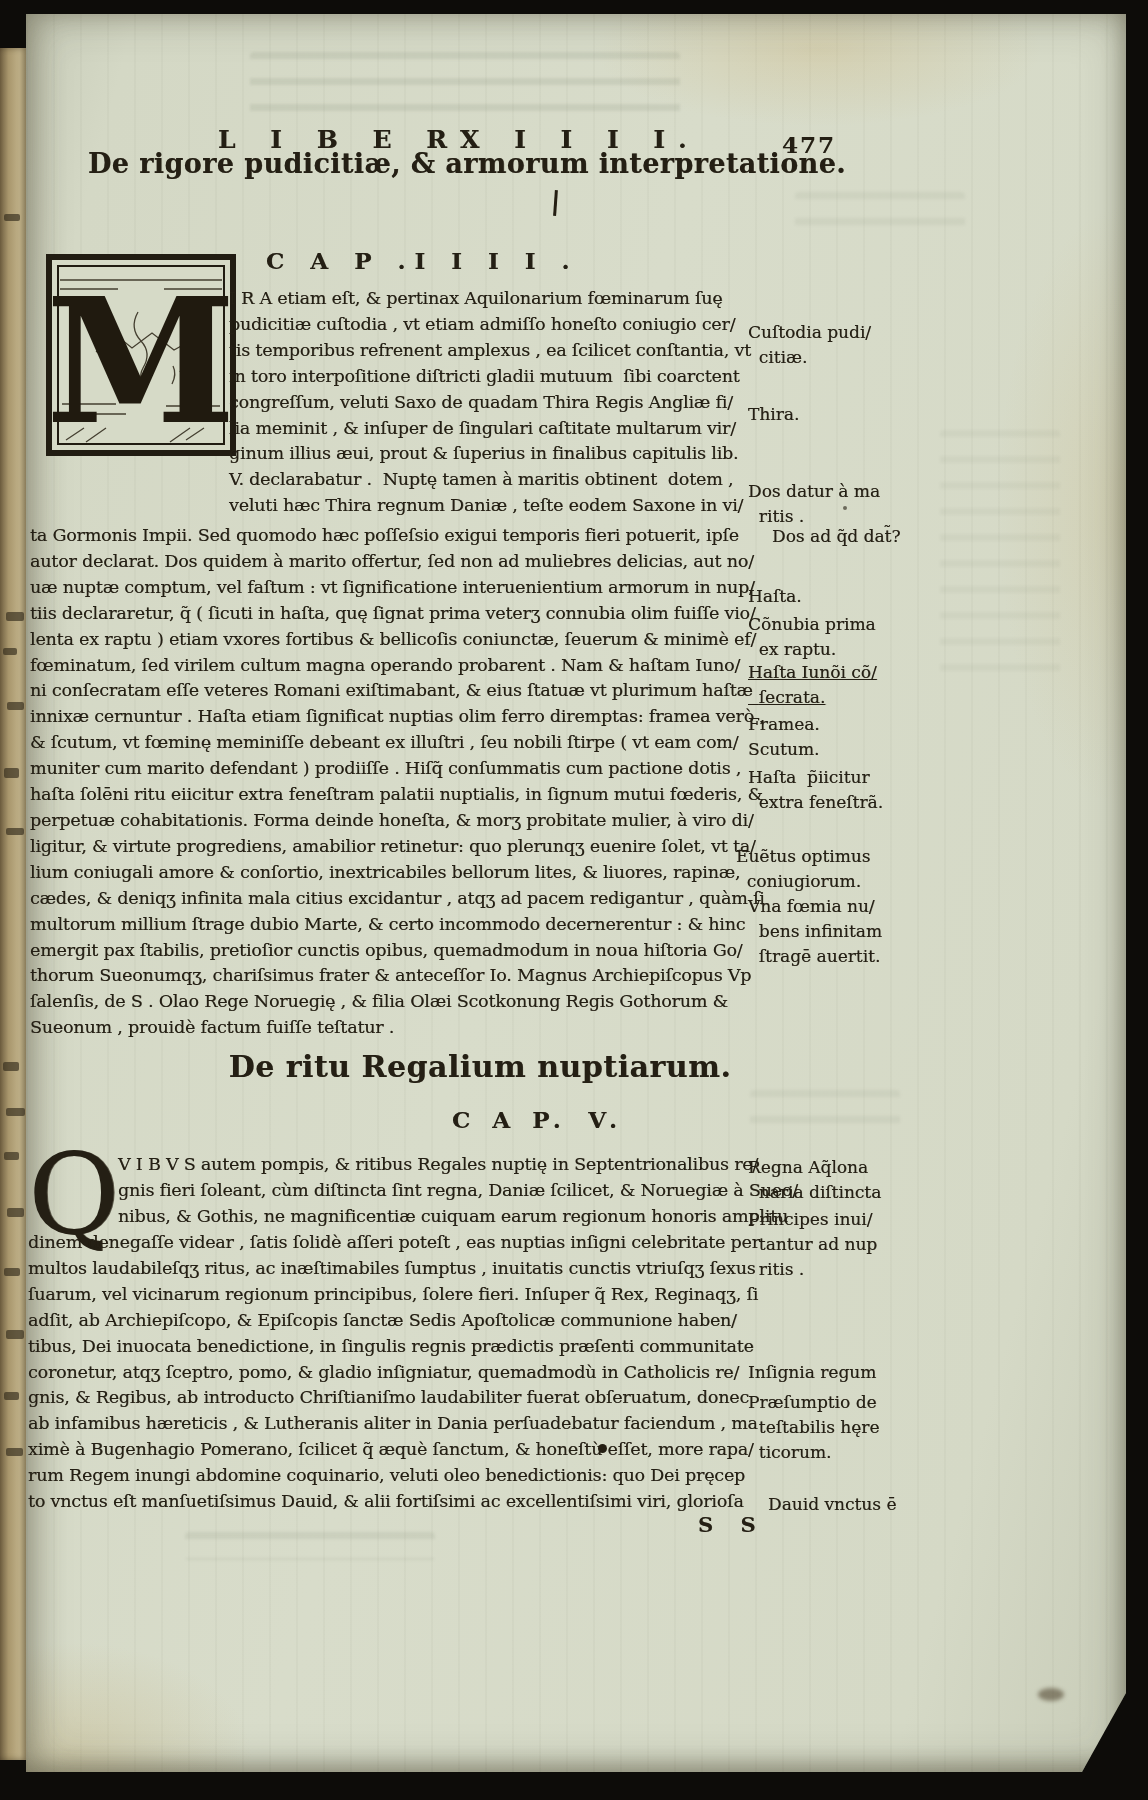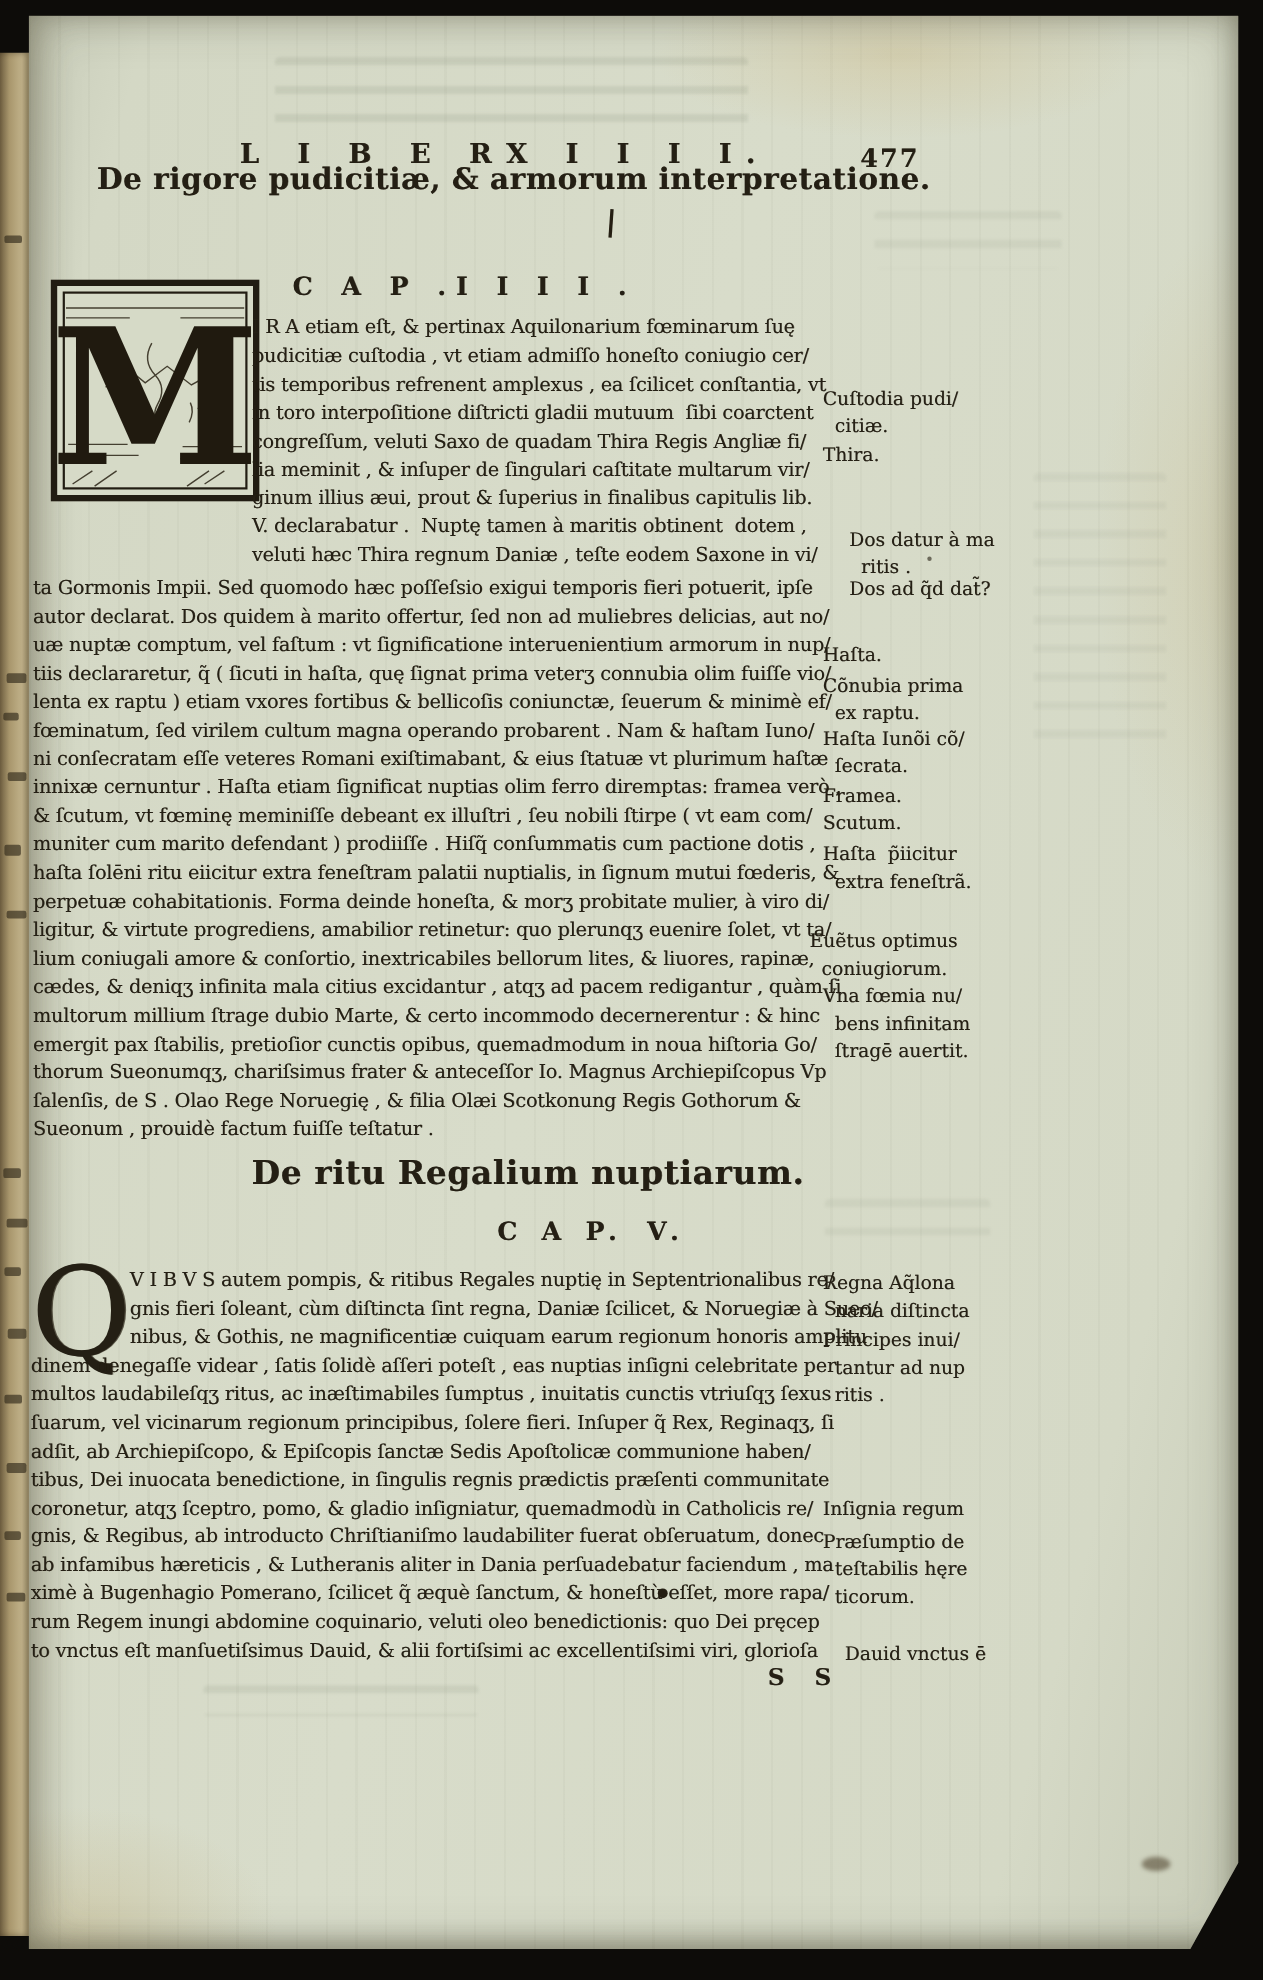--- a/index.html
+++ b/index.html
@@ -134,30 +134,30 @@
 perpetuæ cohabitationis. Forma deinde honeſta, &amp; morʒ probitate mulier, à viro di/
 ligitur, &amp; virtute progrediens, amabilior retinetur: quo plerunqʒ euenire ſolet, vt ta/
 lium coniugali amore &amp; conſortio, inextricabiles bellorum lites, &amp; liuores, rapinæ,
 cædes, &amp; deniqʒ infinita mala citius excidantur , atqʒ ad pacem redigantur , quàm ſi
 multorum millium ſtrage dubio Marte, &amp; certo incommodo decernerentur : &amp; hinc
 emergit pax ſtabilis, pretioſior cunctis opibus, quemadmodum in noua hiſtoria Go/
 thorum Sueonumqʒ, chariſsimus frater &amp; anteceſſor Io. Magnus Archiepiſcopus Vp
 ſalenſis, de S . Olao Rege Noruegię , &amp; filia Olæi Scotkonung Regis Gothorum &amp;
 Sueonum , prouidè factum fuiſſe teſtatur .</div>
 
-<div class="t note" style="left:748px;top:320px;margin-top:31px;">Cuſtodia pudi/
+<div class="t note" style="left:748px;top:320px;">Cuſtodia pudi/
   citiæ.</div>
 <div class="t note" style="left:748px;top:402px;">Thira.</div>
-<div class="t note" style="left:748px;top:479px;margin-left:24px;">Dos datur à ma
+<div class="t note" style="left:748px;top:479px;">Dos datur à ma
   ritis .</div>
 <div class="t note" style="left:748px;top:524px;margin-left:24px;">Dos ad q̃d dat̃?</div>
 <div class="t note" style="left:748px;top:584px;">Haſta.</div>
 <div class="t note" style="left:748px;top:612px;">Cõnubia prima
   ex raptu.</div>
-<div class="t note" style="left:748px;top:660px;">Haſta Iunõi cõ/
+<div class="t note" style="left:748px;top:660px;text-decoration:underline;">Haſta Iunõi cõ/
   ſecrata.</div>
 <div class="t note" style="left:748px;top:712px;">Framea.</div>
 <div class="t note" style="left:748px;top:737px;">Scutum.</div>
 <div class="t note" style="left:748px;top:765px;">Haſta  p̃iicitur
   extra feneſtrã.</div>
 <div class="t note" style="left:736px;top:844px;">Euẽtus optimus
   coniugiorum.</div>
 <div class="t note" style="left:748px;top:894px;">Vna fœmia nu/
   bens infinitam
   ſtragē auertit.</div>

